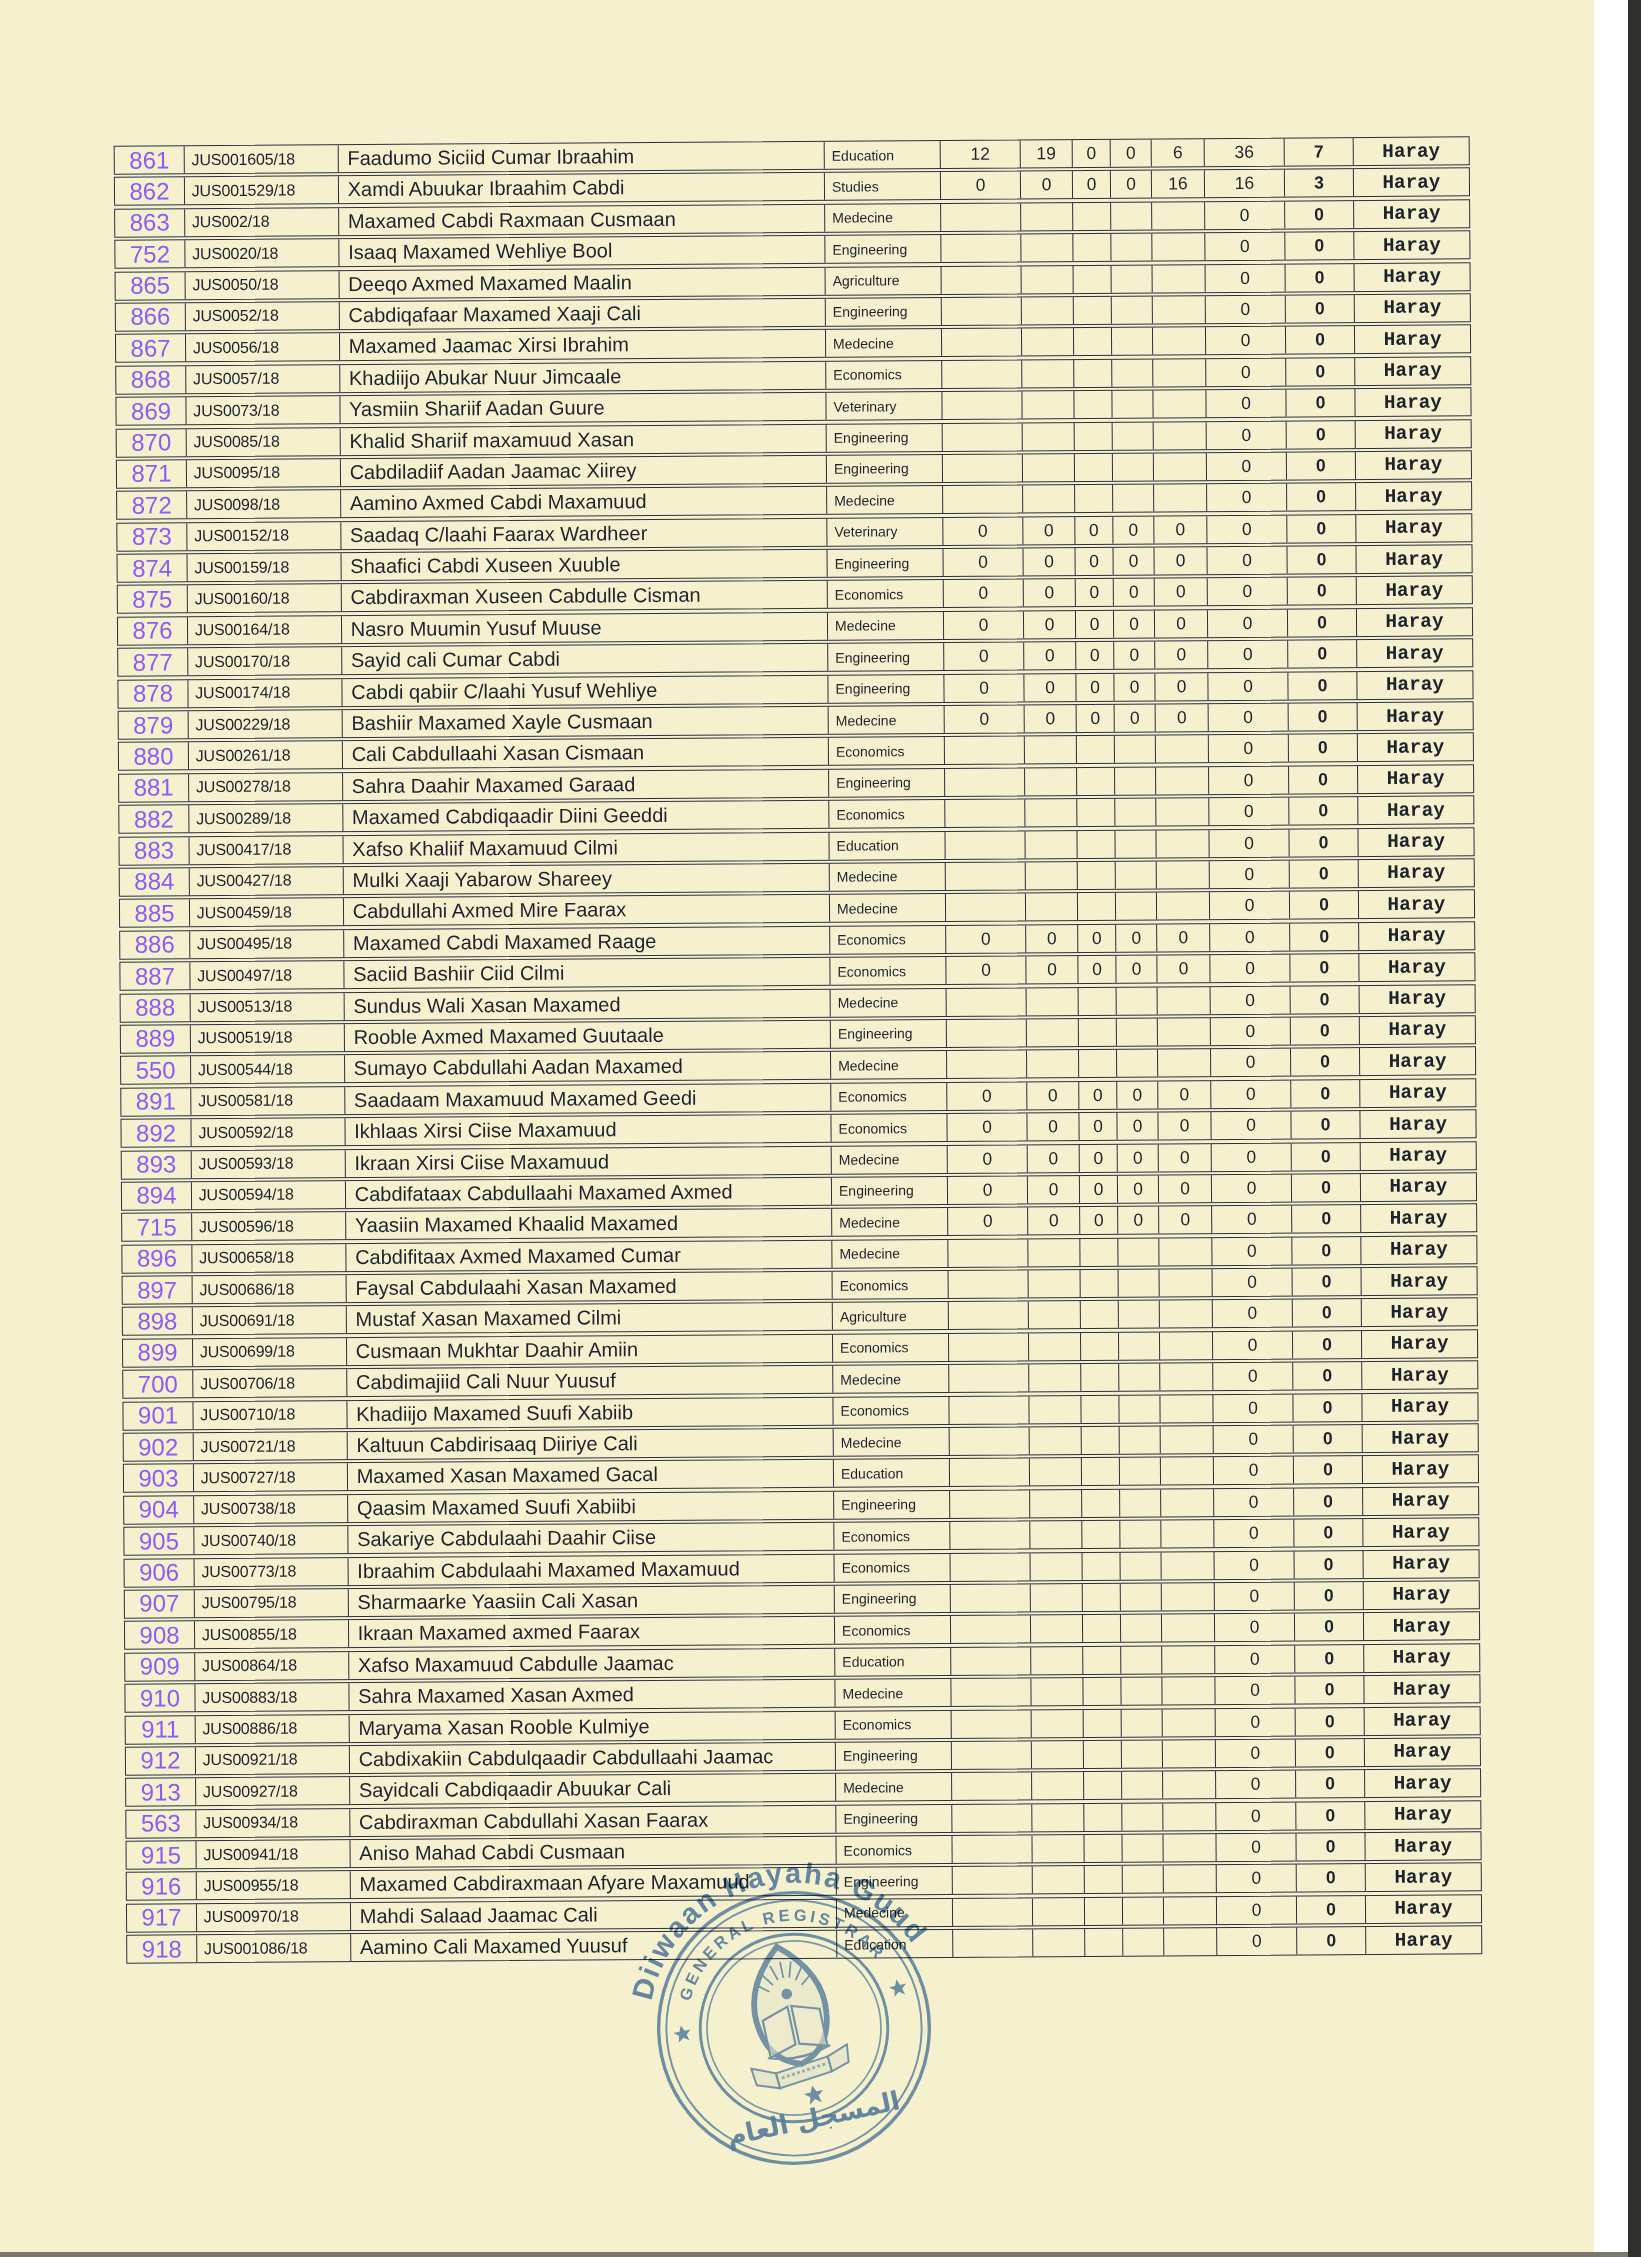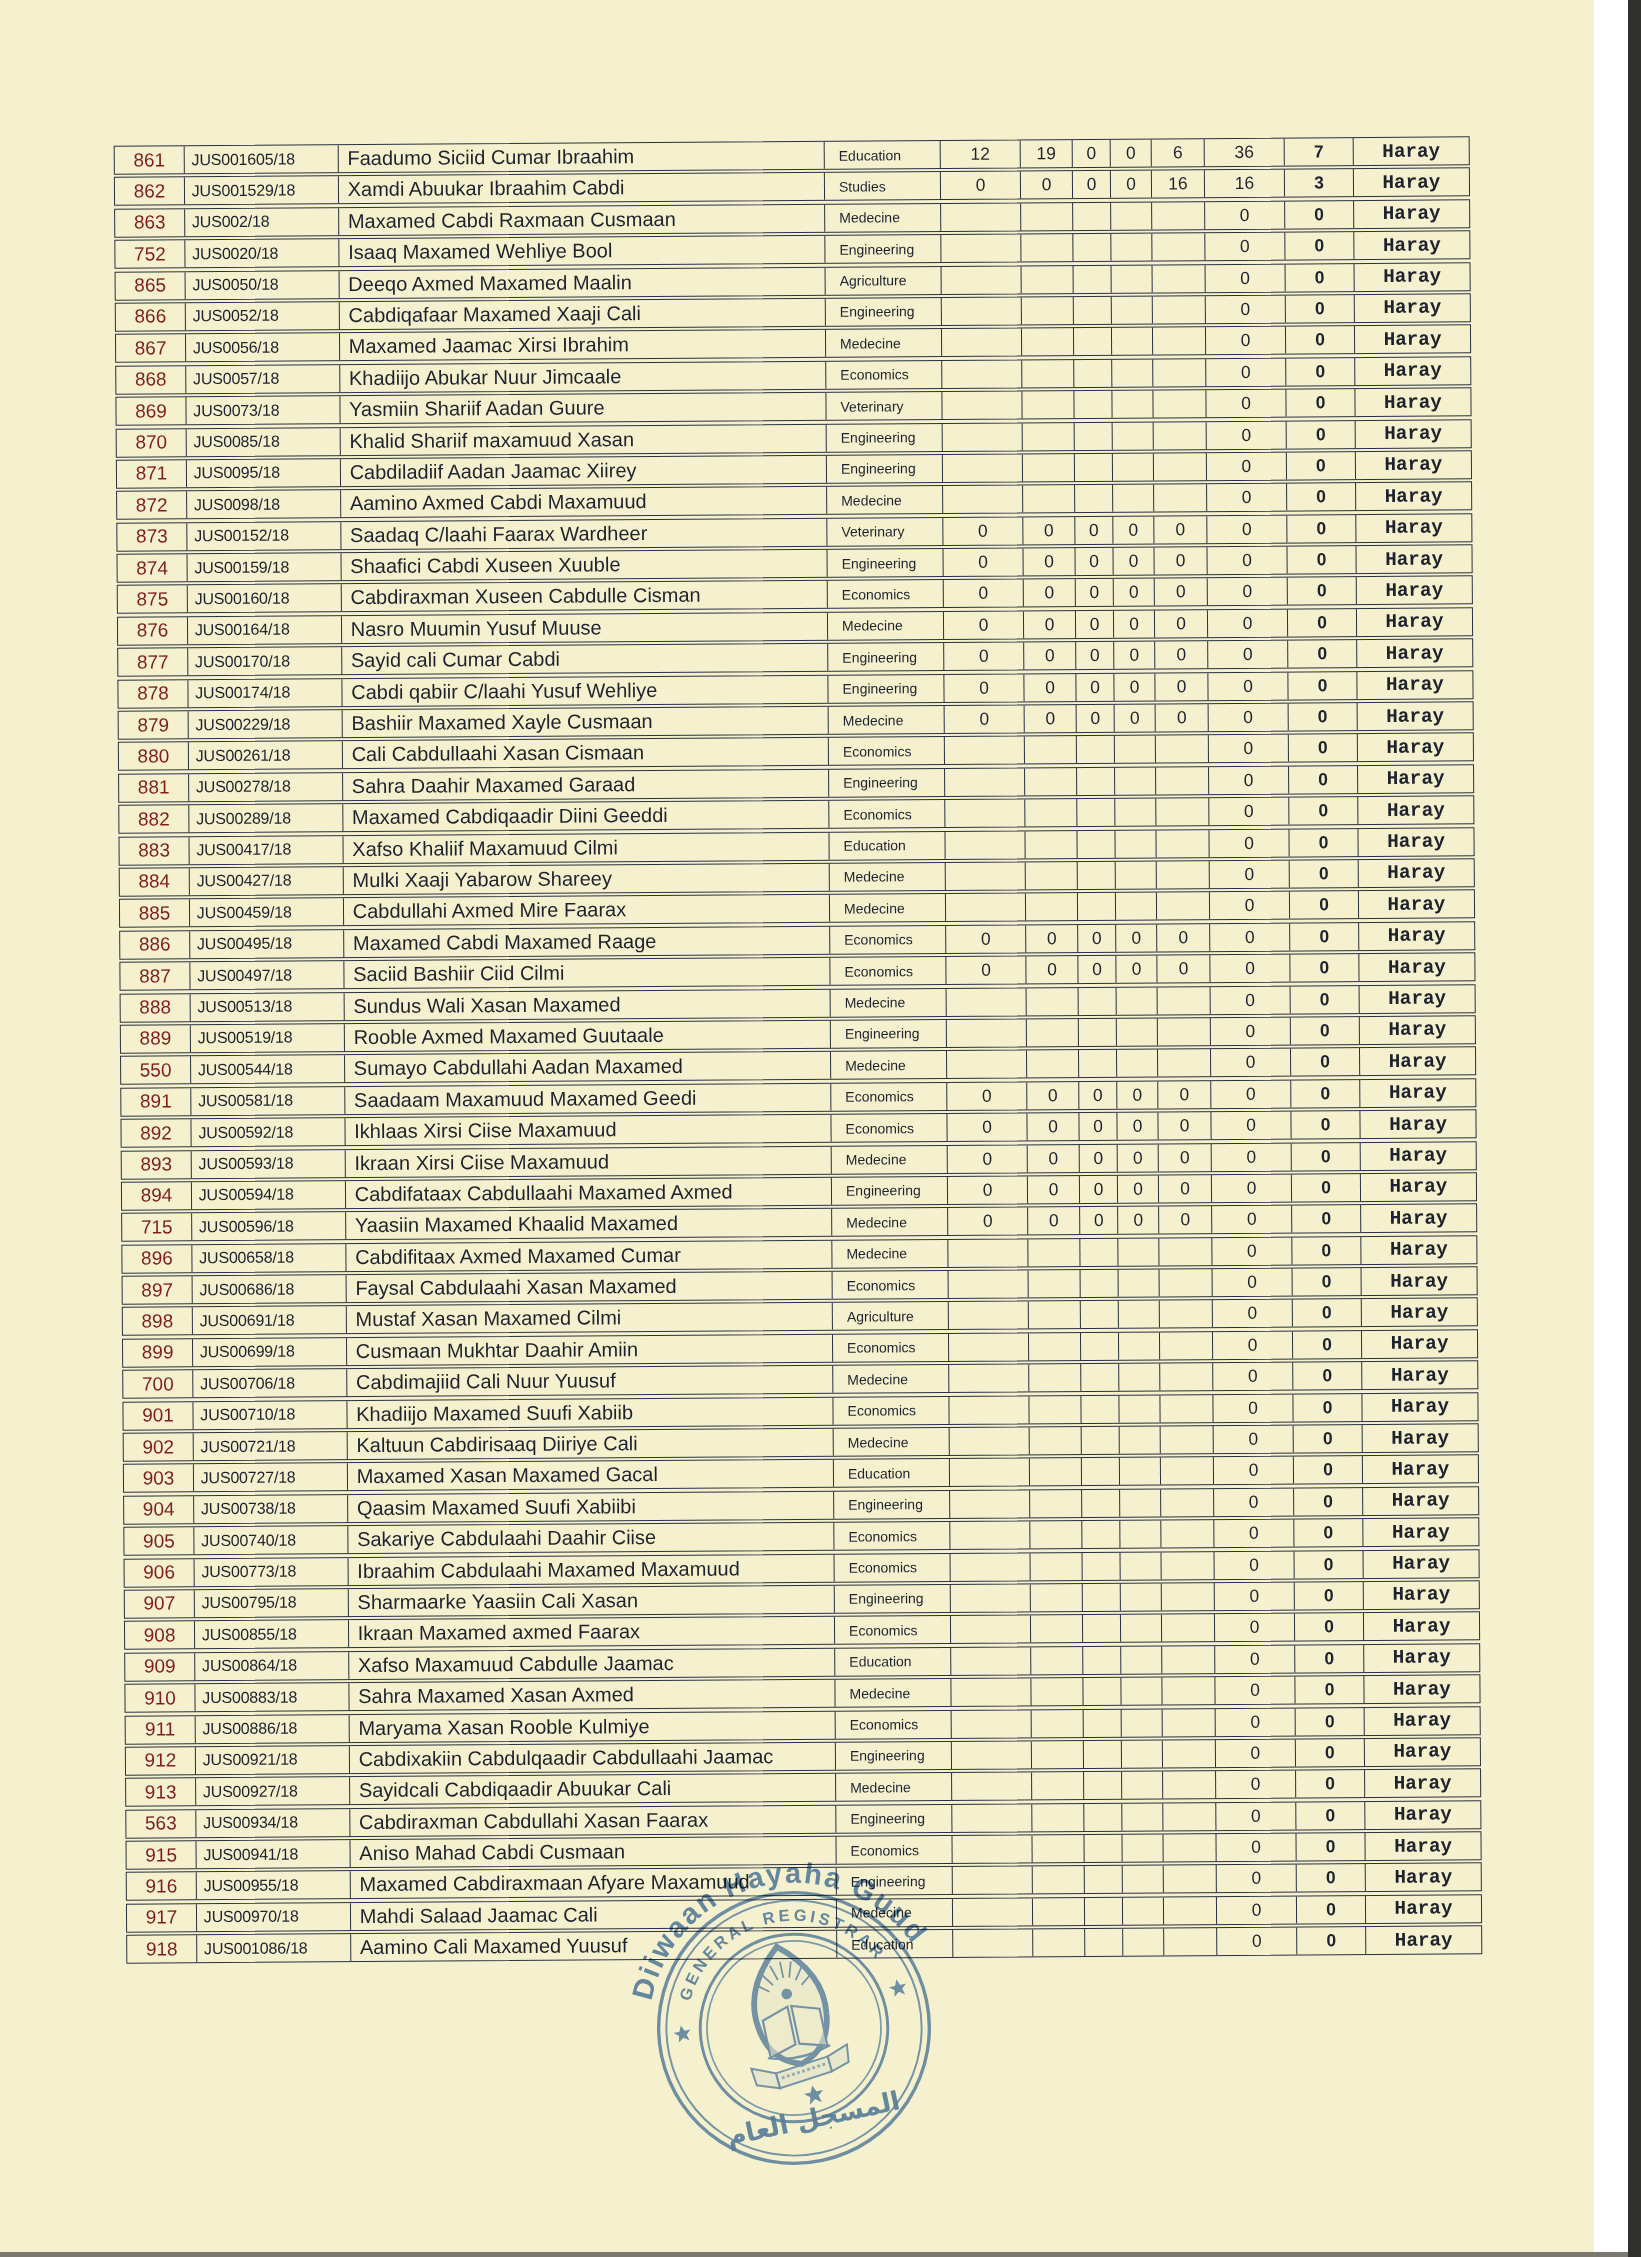--- a/index.html
+++ b/index.html
@@ -27,24 +27,24 @@
     display:grid;
     grid-template-columns:70px 154px 486px 116px 80px 52px 38px 41px 53px 80px 69px 1fr;
     background:transparent;
   }
   .cell{
     box-sizing:border-box;
     border-right:1.9px solid #2b3140;
     display:flex;align-items:center;overflow:hidden;white-space:nowrap;
   }
   .cell:last-child{border-right:none;}
-  .c-num{justify-content:center;font-size:19px;color:#7f1d1d;}
+  .c-num{justify-content:center;font-size:24px;color:#8b5cf6;}
   .c-id{font-size:16px;padding-left:6.8px;letter-spacing:-0.2px;}
   .c-name{font-size:20px;padding-left:8.7px;}
-  .c-dept{font-size:14px;padding-left:14px;}
+  .c-dept{font-size:14px;padding-left:7px;}
   .c-mark,.c-total{justify-content:center;font-size:17.4px;}
   .c-score{justify-content:center;font-size:17.4px;font-weight:bold;}
   .c-status{justify-content:center;font-size:19.3px;font-weight:bold;font-family:Liberation Mono, monospace;}
 
   
   .stamp{
     position:absolute;left:620px;top:1854px;width:348px;height:348px;
     mix-blend-mode:multiply;opacity:0.93;
   }
   .stamp svg{display:block;}

